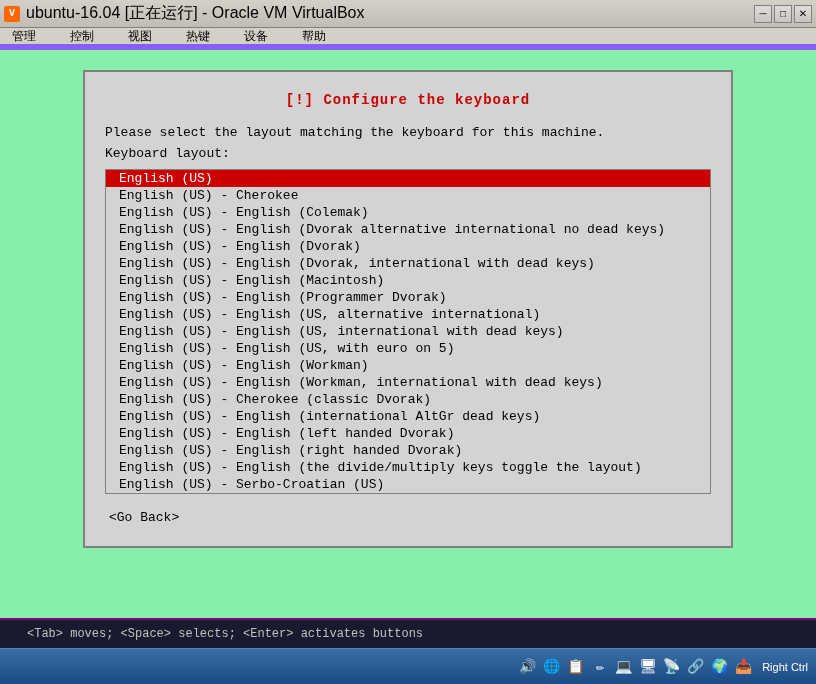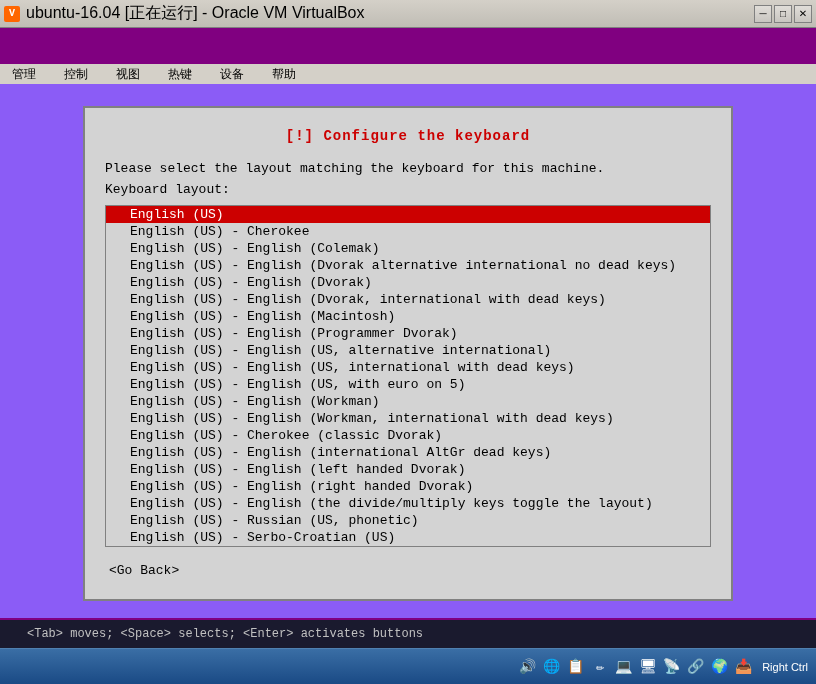--- a/index.html
+++ b/index.html
@@ -62,36 +62,35 @@
       font-family: Arial, sans-serif;
     }
 
     
     #menubar {
       background: #d4d0c8;
       height: 22px;
       display: flex;
       align-items: center;
       padding: 0 4px;
-      border-bottom: 2px solid #8b5cf6;
-      gap: 12px;
-      margin-top: 36px;
+      border-bottom: 6px solid #8b5cf6;
+      gap: 18px;
     }
     .menu-item {
       font-family: Arial, sans-serif;
       font-size: 12px;
       padding: 2px 8px;
       cursor: pointer;
       color: #000;
     }
 
     
     #main {
       flex: 1;
-      background: #8b5cf6;
+      background: #86efac;
       display: flex;
       flex-direction: column;
       align-items: center;
       justify-content: flex-start;
       padding: 20px 40px 10px 40px;
     }
 
     
     #dialog {
       background: #d3d3d3;
@@ -121,21 +120,21 @@
     }
 
     
     #list-container {
       background: #d3d3d3;
       border: 1px solid #808080;
       margin-bottom: 14px;
     }
     .list-item {
       font-size: 13px;
-      padding: 1px 24px;
+      padding: 1px 13px;
       color: #000;
       cursor: pointer;
       white-space: nowrap;
     }
     .list-item.selected {
       background: #cc0000;
       color: #fff;
     }
 
     
@@ -230,21 +229,20 @@
         <div class="list-item">English (US) - English (US, alternative international)</div>
         <div class="list-item">English (US) - English (US, international with dead keys)</div>
         <div class="list-item">English (US) - English (US, with euro on 5)</div>
         <div class="list-item">English (US) - English (Workman)</div>
         <div class="list-item">English (US) - English (Workman, international with dead keys)</div>
         <div class="list-item">English (US) - Cherokee (classic Dvorak)</div>
         <div class="list-item">English (US) - English (international AltGr dead keys)</div>
         <div class="list-item">English (US) - English (left handed Dvorak)</div>
         <div class="list-item">English (US) - English (right handed Dvorak)</div>
         <div class="list-item">English (US) - English (the divide/multiply keys toggle the layout)</div>
-        <div class="list-item">English (US) - Russian (US, phonetic)</div>
         <div class="list-item">English (US) - Serbo-Croatian (US)</div>
       </div>
     <div id="go-back">&lt;Go Back&gt;</div>
   </div>
 </div>
 
 <div id="statusbar">
   <span>&lt;Tab&gt; moves; &lt;Space&gt; selects; &lt;Enter&gt; activates buttons</span>
 </div>
 

